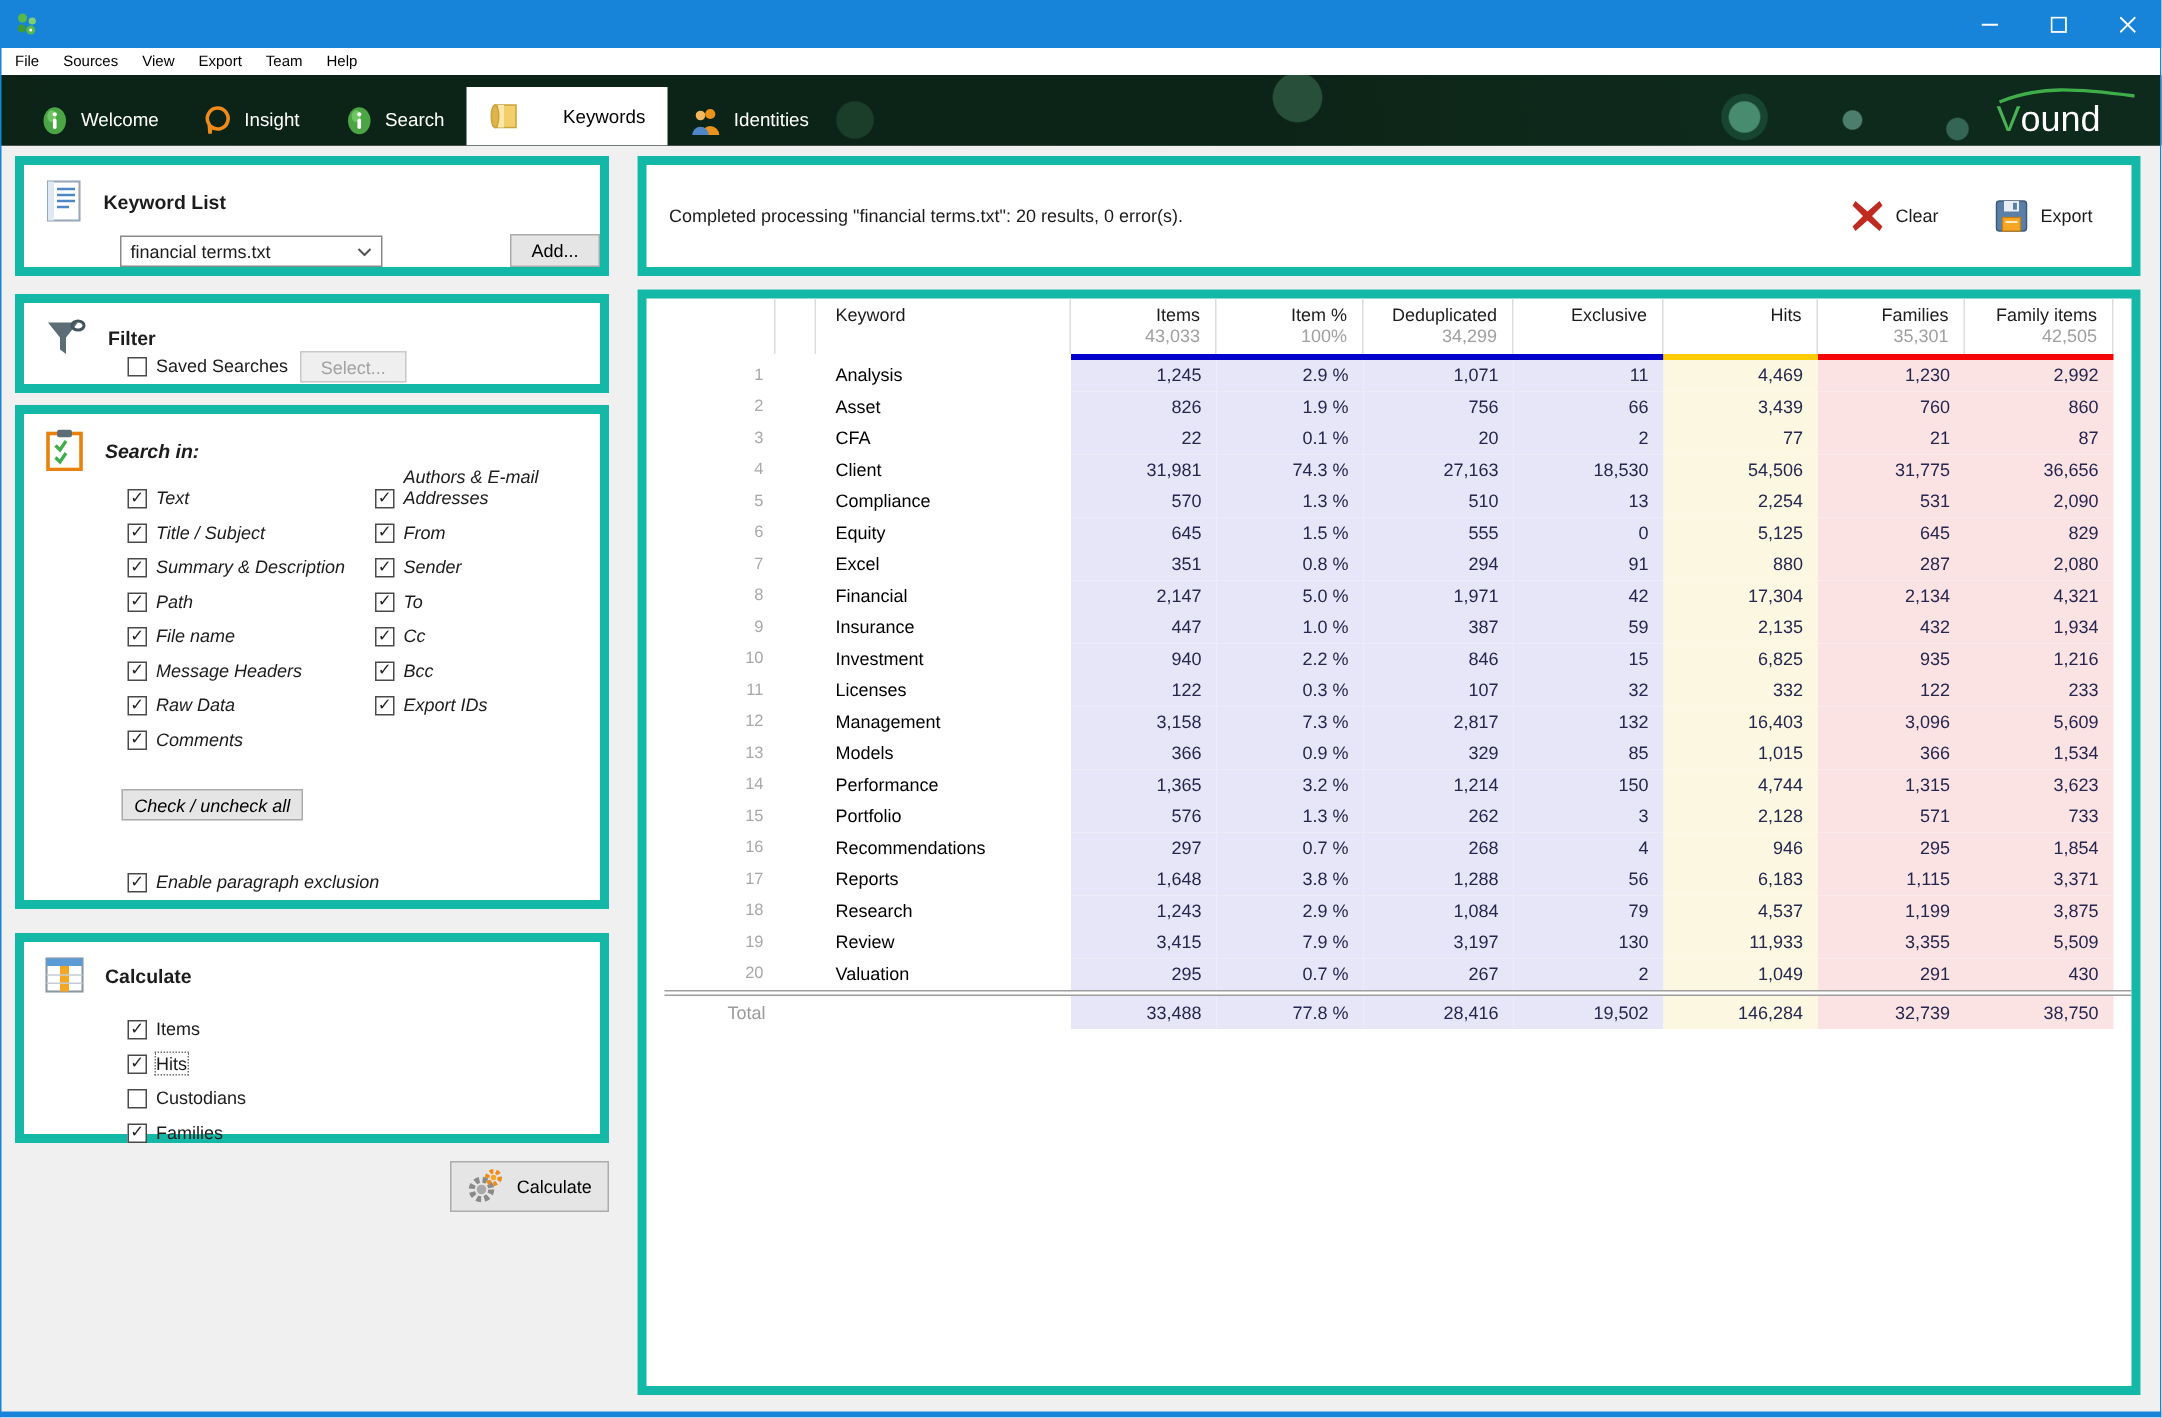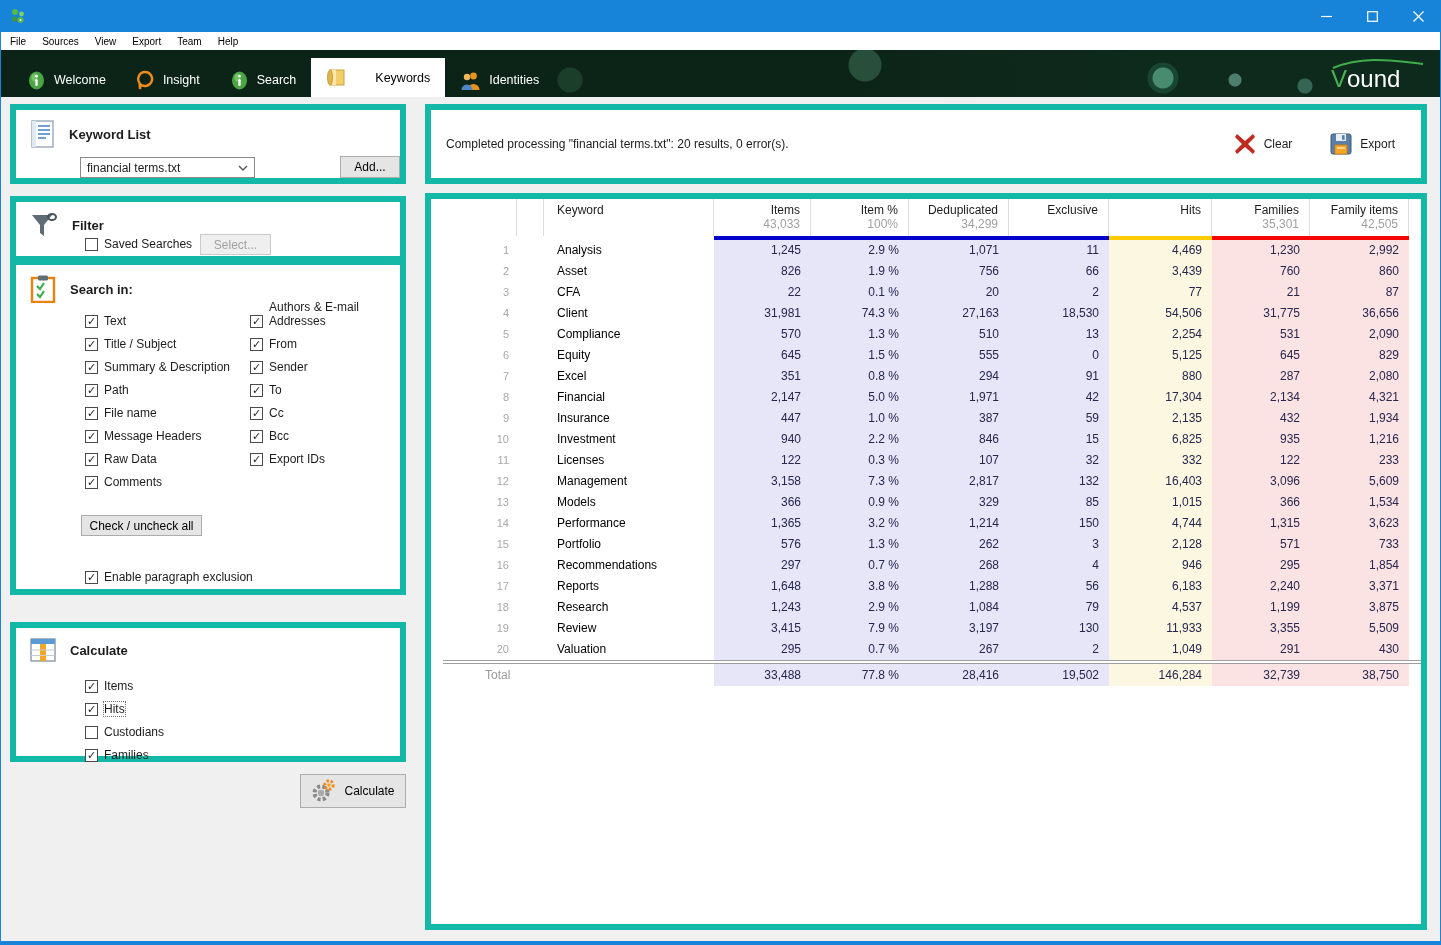--- a/index.html
+++ b/index.html
@@ -244,21 +244,21 @@
       <div class="cbrow">
         <span class="cbox"></span>
         <span class="cblabel">Saved Searches</span>
       </div>
     </div>
   <div class="btn disabled abs" style="left:184px;top:32px;width:71px;height:21px;">
     <span>Select...</span>
   </div>
 </div>
 
-<div class="panel" id="panel-search" style="left:10px;top:259px;width:396px;height:336px;">
+<div class="panel" id="panel-search" style="left:10px;top:270px;width:396px;height:336px;font-style:italic;">
   <div class="panel-head">
     <span>
       <svg width="26" height="28" viewBox="0 0 26 28">
         <rect x="2" y="3" width="22" height="24" fill="#fff" stroke="#e8820c" stroke-width="2.4"></rect>
         <rect x="8" y="0.5" width="10" height="5" rx="1.5" fill="#5c6d75"></rect>
         <path d="M7 11 l3 3 l4 -6" fill="none" stroke="#3fae4a" stroke-width="2.2"></path>
         <path d="M7 19 l3 3 l4 -6" fill="none" stroke="#3fae4a" stroke-width="2.2"></path>
       </svg>
     </span>
     <span class="panel-title">Search in:</span>
@@ -650,21 +650,21 @@
       </div>
       <div class="tr tgrid">
         <div class="td rownum">17</div>
         <div class="td"></div>
         <div class="td kw">Reports</div>
         <div class="td val c-items">1,648</div>
         <div class="td val c-items">3.8 %</div>
         <div class="td val c-items">1,288</div>
         <div class="td val c-items">56</div>
         <div class="td val c-hits">6,183</div>
-        <div class="td val c-fam">2,240</div>
+        <div class="td val c-fam">1,115</div>
         <div class="td val c-fam">3,371</div>
       </div>
       <div class="tr tgrid">
         <div class="td rownum">18</div>
         <div class="td"></div>
         <div class="td kw">Research</div>
         <div class="td val c-items">1,243</div>
         <div class="td val c-items">2.9 %</div>
         <div class="td val c-items">1,084</div>
         <div class="td val c-items">79</div>

